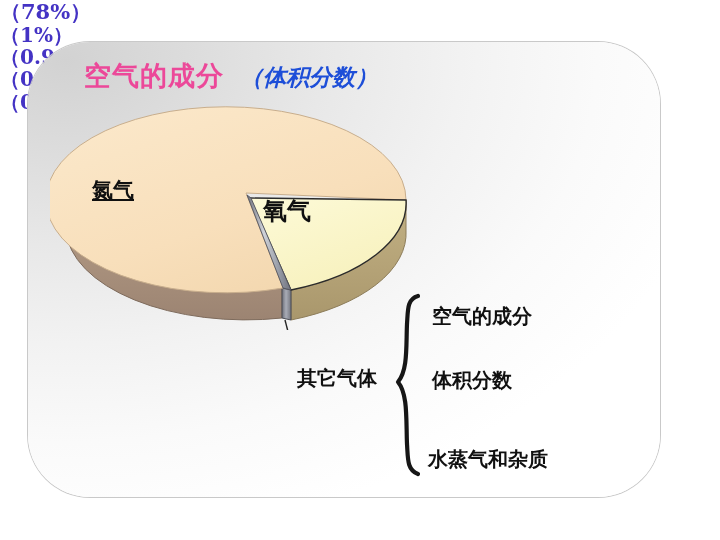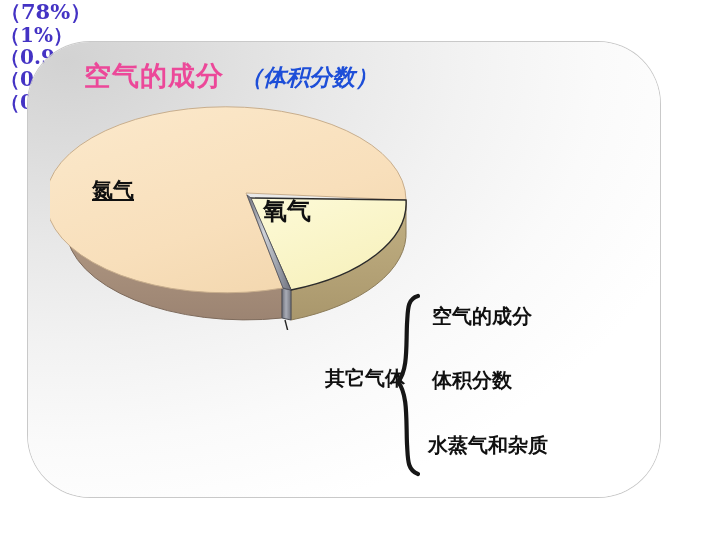--- a/index.html
+++ b/index.html
@@ -79,28 +79,28 @@
     font-weight: bold;
     color: #4433c4;
     white-space: nowrap;
     line-height: 1.12;
   }
 
   #lbl-n2      { left: 92px;  top: 178px; font-size: 21px; text-decoration: underline; }
   #pct-n2      { left: 78px;  top: 208px; font-size: 21px; }
   #lbl-o2      { left: 263px; top: 198px; font-size: 24px; }
   #pct-o2      { left: 278px; top: 228px; font-size: 20px; }
-  #lbl-other   { left: 297px; top: 367px; font-size: 20px; margin-left: 28px; }
+  #lbl-other   { left: 297px; top: 367px; font-size: 20px; }
   #pct-other   { left: 312px; top: 397px; font-size: 20px; }
 
   #lbl-noble   { left: 432px; top: 305px; font-size: 20px; }
   #pct-noble   { left: 448px; top: 334px; font-size: 20px; }
   #lbl-co2     { left: 432px; top: 369px; font-size: 20px; }
   #pct-co2     { left: 448px; top: 398px; font-size: 20px; }
-  #lbl-vapor   { left: 428px; top: 434px; font-size: 20px; }
+  #lbl-vapor   { left: 428px; top: 448px; font-size: 20px; }
   #pct-vapor   { left: 444px; top: 463px; font-size: 20px; }
 
   
   #brace-svg {
     position: absolute;
     left: 392px;
     top: 292px;
   }
 </style>
 </head>

